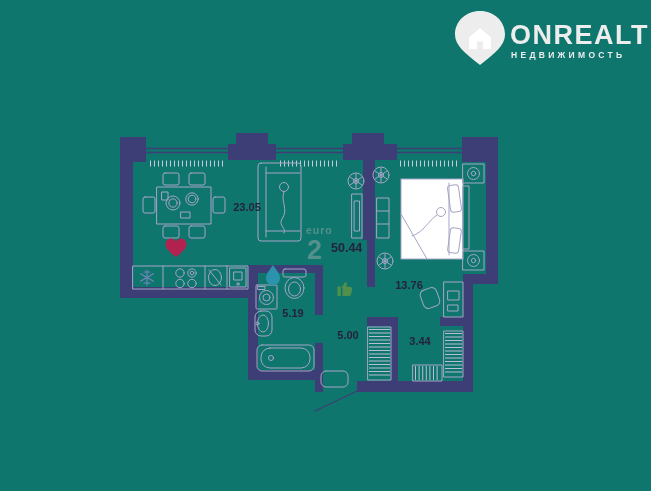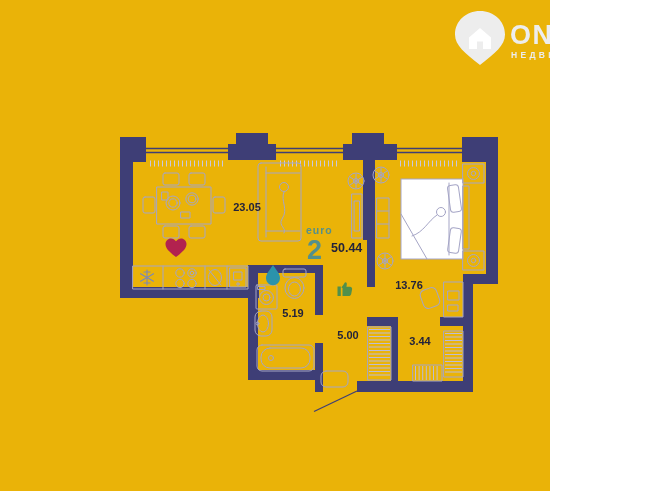--- a/index.html
+++ b/index.html
@@ -1,17 +1,17 @@
 <!DOCTYPE html>
 <html style="--wall: #3e3e76; --furniture: #a5a5c6; --hatch: #bcbcd6; --sill: #c9c9de; --label: #23233b; --teal: #54908c; --heart: #b2224f; --drop: #2b93ab; --thumb: #50904c; --snowflake: #7787be; --logo: #ededed;"><head>
 <meta charset="utf-8">
 <style>
   html,body{margin:0;padding:0;background:#ffffff;}
   .canvas{
-    position:relative;width:550px;height:491px;background:#eab308;overflow:hidden;
+    position:relative;width:651px;height:491px;background:#0f766e;overflow:hidden;
     font-family:"Liberation Sans", sans-serif;
   }
   svg{position:absolute;left:0;top:0;}
   .wall{fill:var(--wall,#3e3e76);}
   .win{stroke:var(--wall,#3e3e76);stroke-width:1.4;}
   .sill{stroke:var(--sill,#c9c9de);}
   .f{stroke:var(--furniture,#a5a5c6);fill:none;stroke-width:1;stroke-linecap:round;stroke-linejoin:round;}
   .fw{stroke:var(--furniture,#a5a5c6);fill:#ffffff;stroke-width:1;}
   .hatch{stroke:var(--hatch,#bcbcd6);}
   .snow{stroke:var(--snowflake,#7787be);stroke-width:1.1;stroke-linecap:round;fill:none;}

